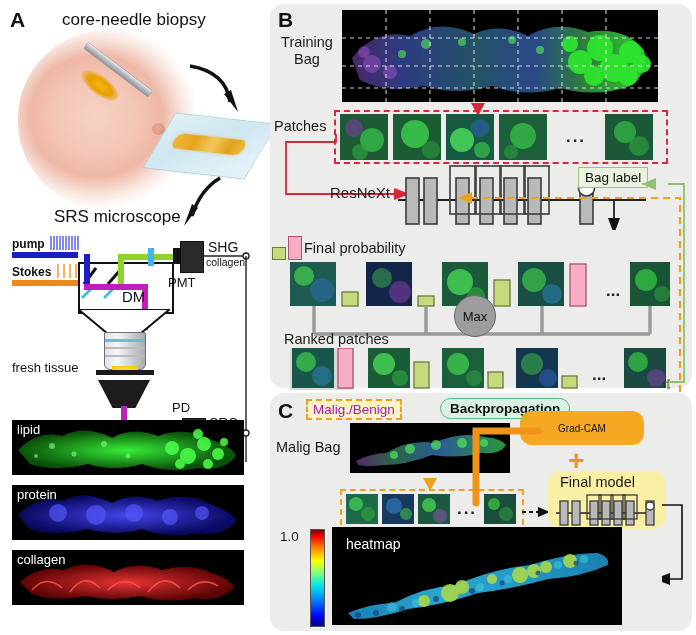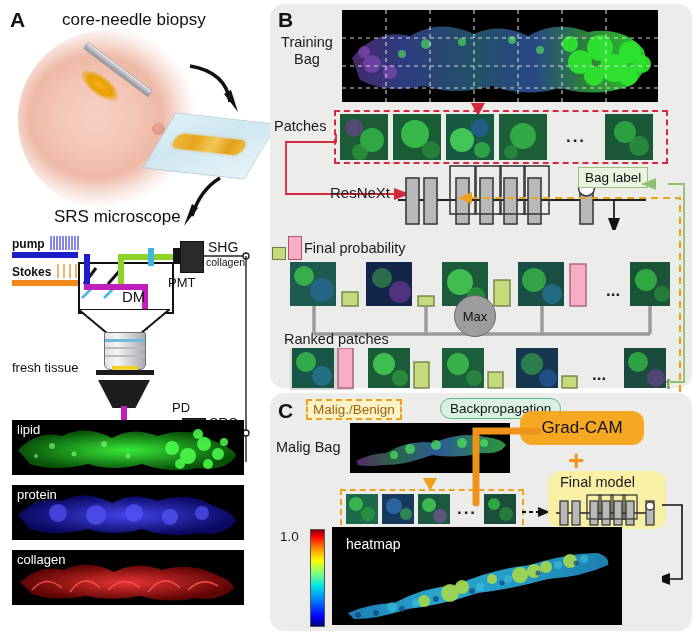--- a/index.html
+++ b/index.html
@@ -63,25 +63,25 @@
   .dashOrange{border:2px dashed #f0a11a;}
   .ellips{font-size:17px;letter-spacing:2px;color:#222;font-weight:bold;}
 
   .maxcirc{position:absolute;width:40px;height:40px;border-radius:50%;background:#9d9d9d;
     border:1.5px solid #6a6a6a;display:flex;align-items:center;justify-content:center;
     font-size:13px;color:#111;}
 
   .tagGreen{position:absolute;background:#eaf2e0;border:1.2px solid #9cc07e;
     padding:2px 6px;font-size:13.5px;color:#111;}
   .pillGreen{position:absolute;background:#daf0e2;border:1.5px solid #57b98a;
-    border-radius:12px;padding:2px 9px;font-size:13.5px;color:#111;}
+    border-radius:12px;padding:2px 9px;font-size:13.5px;color:#111;font-weight:bold;}
   .tagYellowDash{position:absolute;background:#fdf3c8;border:2px dashed #f0a11a;
-    padding:1px 5px;font-size:13.5px;color:#a16207;}
+    padding:1px 5px;font-size:13.5px;color:#a21caf;}
   .boxOrange{position:absolute;background:#f7a823;border-radius:12px;
-    display:flex;align-items:center;justify-content:center;font-size:17px;color:#111;}
+    display:flex;align-items:center;justify-content:center;font-size:10px;color:#111;}
   .boxYellow{position:absolute;background:#f9f0a6;border-radius:13px;}
 
   .cbar{position:absolute;width:13px;background:linear-gradient(to top,
     #00007f 0%,#0000ff 10%,#0080ff 27%,#00e5e5 42%,#7fff7f 55%,#ffff00 68%,#ff8000 82%,#ff0000 93%,#7f0000 100%);
     border:1px solid #555;}
 </style>
 </head>
 <body>
 
 <div id="panelA" class="abs">

